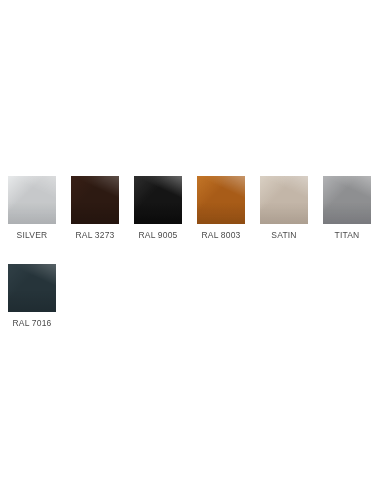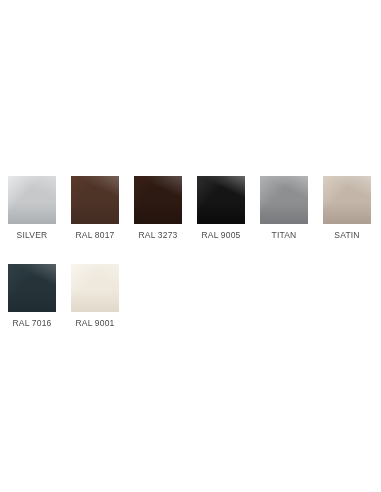--- a/index.html
+++ b/index.html
@@ -71,55 +71,49 @@
 
 <div class="palette-board">
   <div class="swatch-grid">
       <div class="swatch-cell">
         <div class="swatch-chip" style="background: rgb(198, 200, 202);">
           <span class="sheen" style="background: linear-gradient(135deg, rgb(238, 240, 241) 0%, rgba(255, 255, 255, 0) 38%), linear-gradient(205deg, rgba(255, 255, 255, 0.42) 0%, rgba(255, 255, 255, 0) 32%), linear-gradient(rgba(255, 255, 255, 0) 55%, rgb(168, 171, 174) 100%); opacity: 0.85;"></span>
         </div>
         <div class="swatch-label">SILVER</div>
       </div>
       <div class="swatch-cell">
-        <div class="swatch-chip" style="background: rgb(78, 51, 39);">
-          <span class="sheen" style="background: linear-gradient(135deg, rgb(100, 63, 46) 0%, rgba(255, 255, 255, 0) 38%), linear-gradient(205deg, rgba(255, 255, 255, 0.42) 0%, rgba(255, 255, 255, 0) 32%), linear-gradient(rgba(255, 255, 255, 0) 55%, rgb(59, 39, 32) 100%); opacity: 0.55;"></span>
-        </div>
-        <div class="swatch-label">RAL 8017</div>
-      </div>
-      <div class="swatch-cell">
         <div class="swatch-chip" style="background: rgb(45, 26, 18);">
           <span class="sheen" style="background: linear-gradient(135deg, rgb(66, 37, 26) 0%, rgba(255, 255, 255, 0) 38%), linear-gradient(205deg, rgba(255, 255, 255, 0.42) 0%, rgba(255, 255, 255, 0) 32%), linear-gradient(rgba(255, 255, 255, 0) 55%, rgb(29, 16, 11) 100%); opacity: 0.55;"></span>
         </div>
         <div class="swatch-label">RAL 3273</div>
       </div>
       <div class="swatch-cell">
         <div class="swatch-chip" style="background: rgb(21, 21, 21);">
           <span class="sheen" style="background: linear-gradient(135deg, rgb(51, 51, 51) 0%, rgba(255, 255, 255, 0) 38%), linear-gradient(205deg, rgba(255, 255, 255, 0.42) 0%, rgba(255, 255, 255, 0) 32%), linear-gradient(rgba(255, 255, 255, 0) 55%, rgb(9, 9, 9) 100%); opacity: 0.85;"></span>
         </div>
         <div class="swatch-label">RAL 9005</div>
       </div>
       <div class="swatch-cell">
-        <div class="swatch-chip" style="background: rgb(142, 143, 145);">
-          <span class="sheen" style="background: linear-gradient(135deg, rgb(185, 186, 188) 0%, rgba(255, 255, 255, 0) 38%), linear-gradient(205deg, rgba(255, 255, 255, 0.42) 0%, rgba(255, 255, 255, 0) 32%), linear-gradient(rgba(255, 255, 255, 0) 55%, rgb(117, 118, 122) 100%); opacity: 0.85;"></span>
+        <div class="swatch-chip" style="background: rgb(168, 92, 24);">
+          <span class="sheen" style="background: linear-gradient(135deg, rgb(200, 122, 42) 0%, rgba(255, 255, 255, 0) 38%), linear-gradient(205deg, rgba(255, 255, 255, 0.42) 0%, rgba(255, 255, 255, 0) 32%), linear-gradient(rgba(255, 255, 255, 0) 55%, rgb(138, 74, 18) 100%); opacity: 0.85;"></span>
         </div>
-        <div class="swatch-label">TITAN</div>
+        <div class="swatch-label">RAL 8003</div>
       </div>
       <div class="swatch-cell">
         <div class="swatch-chip" style="background: rgb(195, 182, 168);">
           <span class="sheen" style="background: linear-gradient(135deg, rgb(222, 213, 201) 0%, rgba(255, 255, 255, 0) 38%), linear-gradient(205deg, rgba(255, 255, 255, 0.42) 0%, rgba(255, 255, 255, 0) 32%), linear-gradient(rgba(255, 255, 255, 0) 55%, rgb(168, 154, 140) 100%); opacity: 0.85;"></span>
         </div>
         <div class="swatch-label">SATIN</div>
       </div>
       <div class="swatch-cell">
+        <div class="swatch-chip" style="background: rgb(142, 143, 145);">
+          <span class="sheen" style="background: linear-gradient(135deg, rgb(185, 186, 188) 0%, rgba(255, 255, 255, 0) 38%), linear-gradient(205deg, rgba(255, 255, 255, 0.42) 0%, rgba(255, 255, 255, 0) 32%), linear-gradient(rgba(255, 255, 255, 0) 55%, rgb(117, 118, 122) 100%); opacity: 0.85;"></span>
+        </div>
+        <div class="swatch-label">TITAN</div>
+      </div>
+      <div class="swatch-cell">
         <div class="swatch-chip" style="background: rgb(38, 52, 58);">
           <span class="sheen" style="background: linear-gradient(135deg, rgb(58, 74, 81) 0%, rgba(255, 255, 255, 0) 38%), linear-gradient(205deg, rgba(255, 255, 255, 0.42) 0%, rgba(255, 255, 255, 0) 32%), linear-gradient(rgba(255, 255, 255, 0) 55%, rgb(27, 38, 43) 100%); opacity: 0.55;"></span>
         </div>
         <div class="swatch-label">RAL 7016</div>
       </div>
-      <div class="swatch-cell">
-        <div class="swatch-chip" style="background: rgb(239, 233, 221);">
-          <span class="sheen" style="background: linear-gradient(135deg, rgb(251, 248, 242) 0%, rgba(255, 255, 255, 0) 38%), linear-gradient(205deg, rgba(255, 255, 255, 0.42) 0%, rgba(255, 255, 255, 0) 32%), linear-gradient(rgba(255, 255, 255, 0) 55%, rgb(221, 213, 198) 100%); opacity: 0.85;"></span>
-        </div>
-        <div class="swatch-label">RAL 9001</div>
-      </div>
     </div>
 </div>
 
 </body></html>

